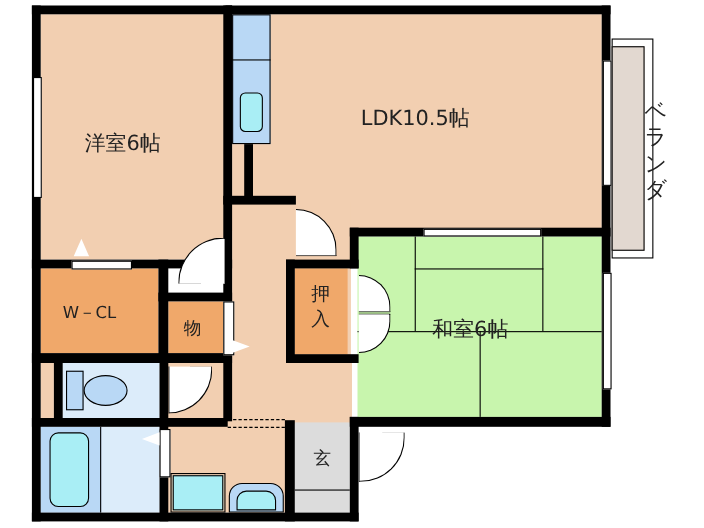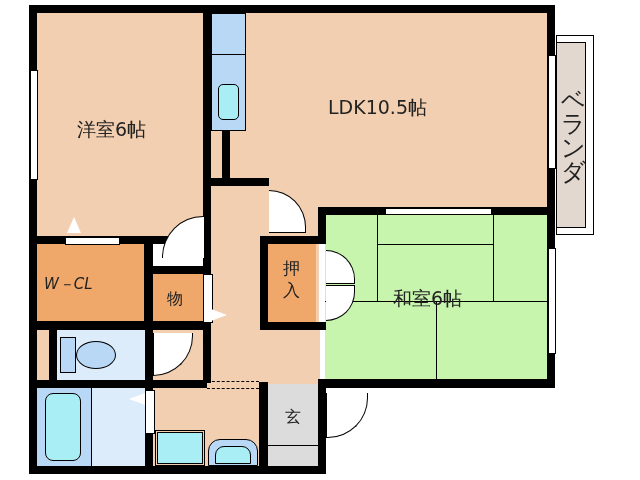--- a/index.html
+++ b/index.html
@@ -125,17 +125,17 @@
 <div class="abs" style="left:60px;top:337px;width:16px;height:36px;background:#b9d8f5;border:1px solid #000;"></div>
 <div class="abs" style="left:76px;top:341px;width:40px;height:28px;background:#b9d8f5;border:1px solid #000;border-radius:50%;"></div>
 
 <div class="abs" style="left:157px;top:432px;width:46px;height:32px;background:#a9eef5;border:1px solid #000;outline:1px solid #000;outline-offset:1px;"></div>
 <div class="abs" style="left:208px;top:439px;width:50px;height:27px;background:#b9d8f5;border:1px solid #000;border-radius:12px 12px 0 0;"></div>
 <div class="abs" style="left:215px;top:446px;width:36px;height:18px;background:#a9eef5;border:1px solid #000;border-radius:9px 9px 0 0;"></div>
 
 <div class="lbl" style="left:77px;top:117px;font-size:19px;">洋室6帖</div>
 <div class="lbl" style="left:328px;top:95px;font-size:19px;">LDK10.5帖</div>
 <div class="lbl" style="left:393px;top:286px;font-size:19px;">和室6帖</div>
-<div class="lbl" style="left:44px;top:275px;font-size:15px;font-style:italic;">W－CL</div>
+<div class="lbl" style="left:57px;top:275px;font-size:15px;">W－CL</div>
 <div class="lbl" style="left:167px;top:289px;font-size:16px;">物</div>
 <div class="lbl" style="left:283px;top:257px;font-size:17px;width:20px;white-space:normal;line-height:22px;word-break:break-all;">押入</div>
 <div class="lbl" style="left:285px;top:407px;font-size:16px;">玄</div>
-<div class="lbl" style="left:561px;top:88px;font-size:24px;width:22px;white-space:normal;line-height:24px;word-break:break-all;">ベランダ</div>
+<div class="lbl" style="left:586px;top:88px;font-size:20px;width:22px;white-space:normal;line-height:24px;word-break:break-all;">ベランダ</div>
 
 </body></html>

